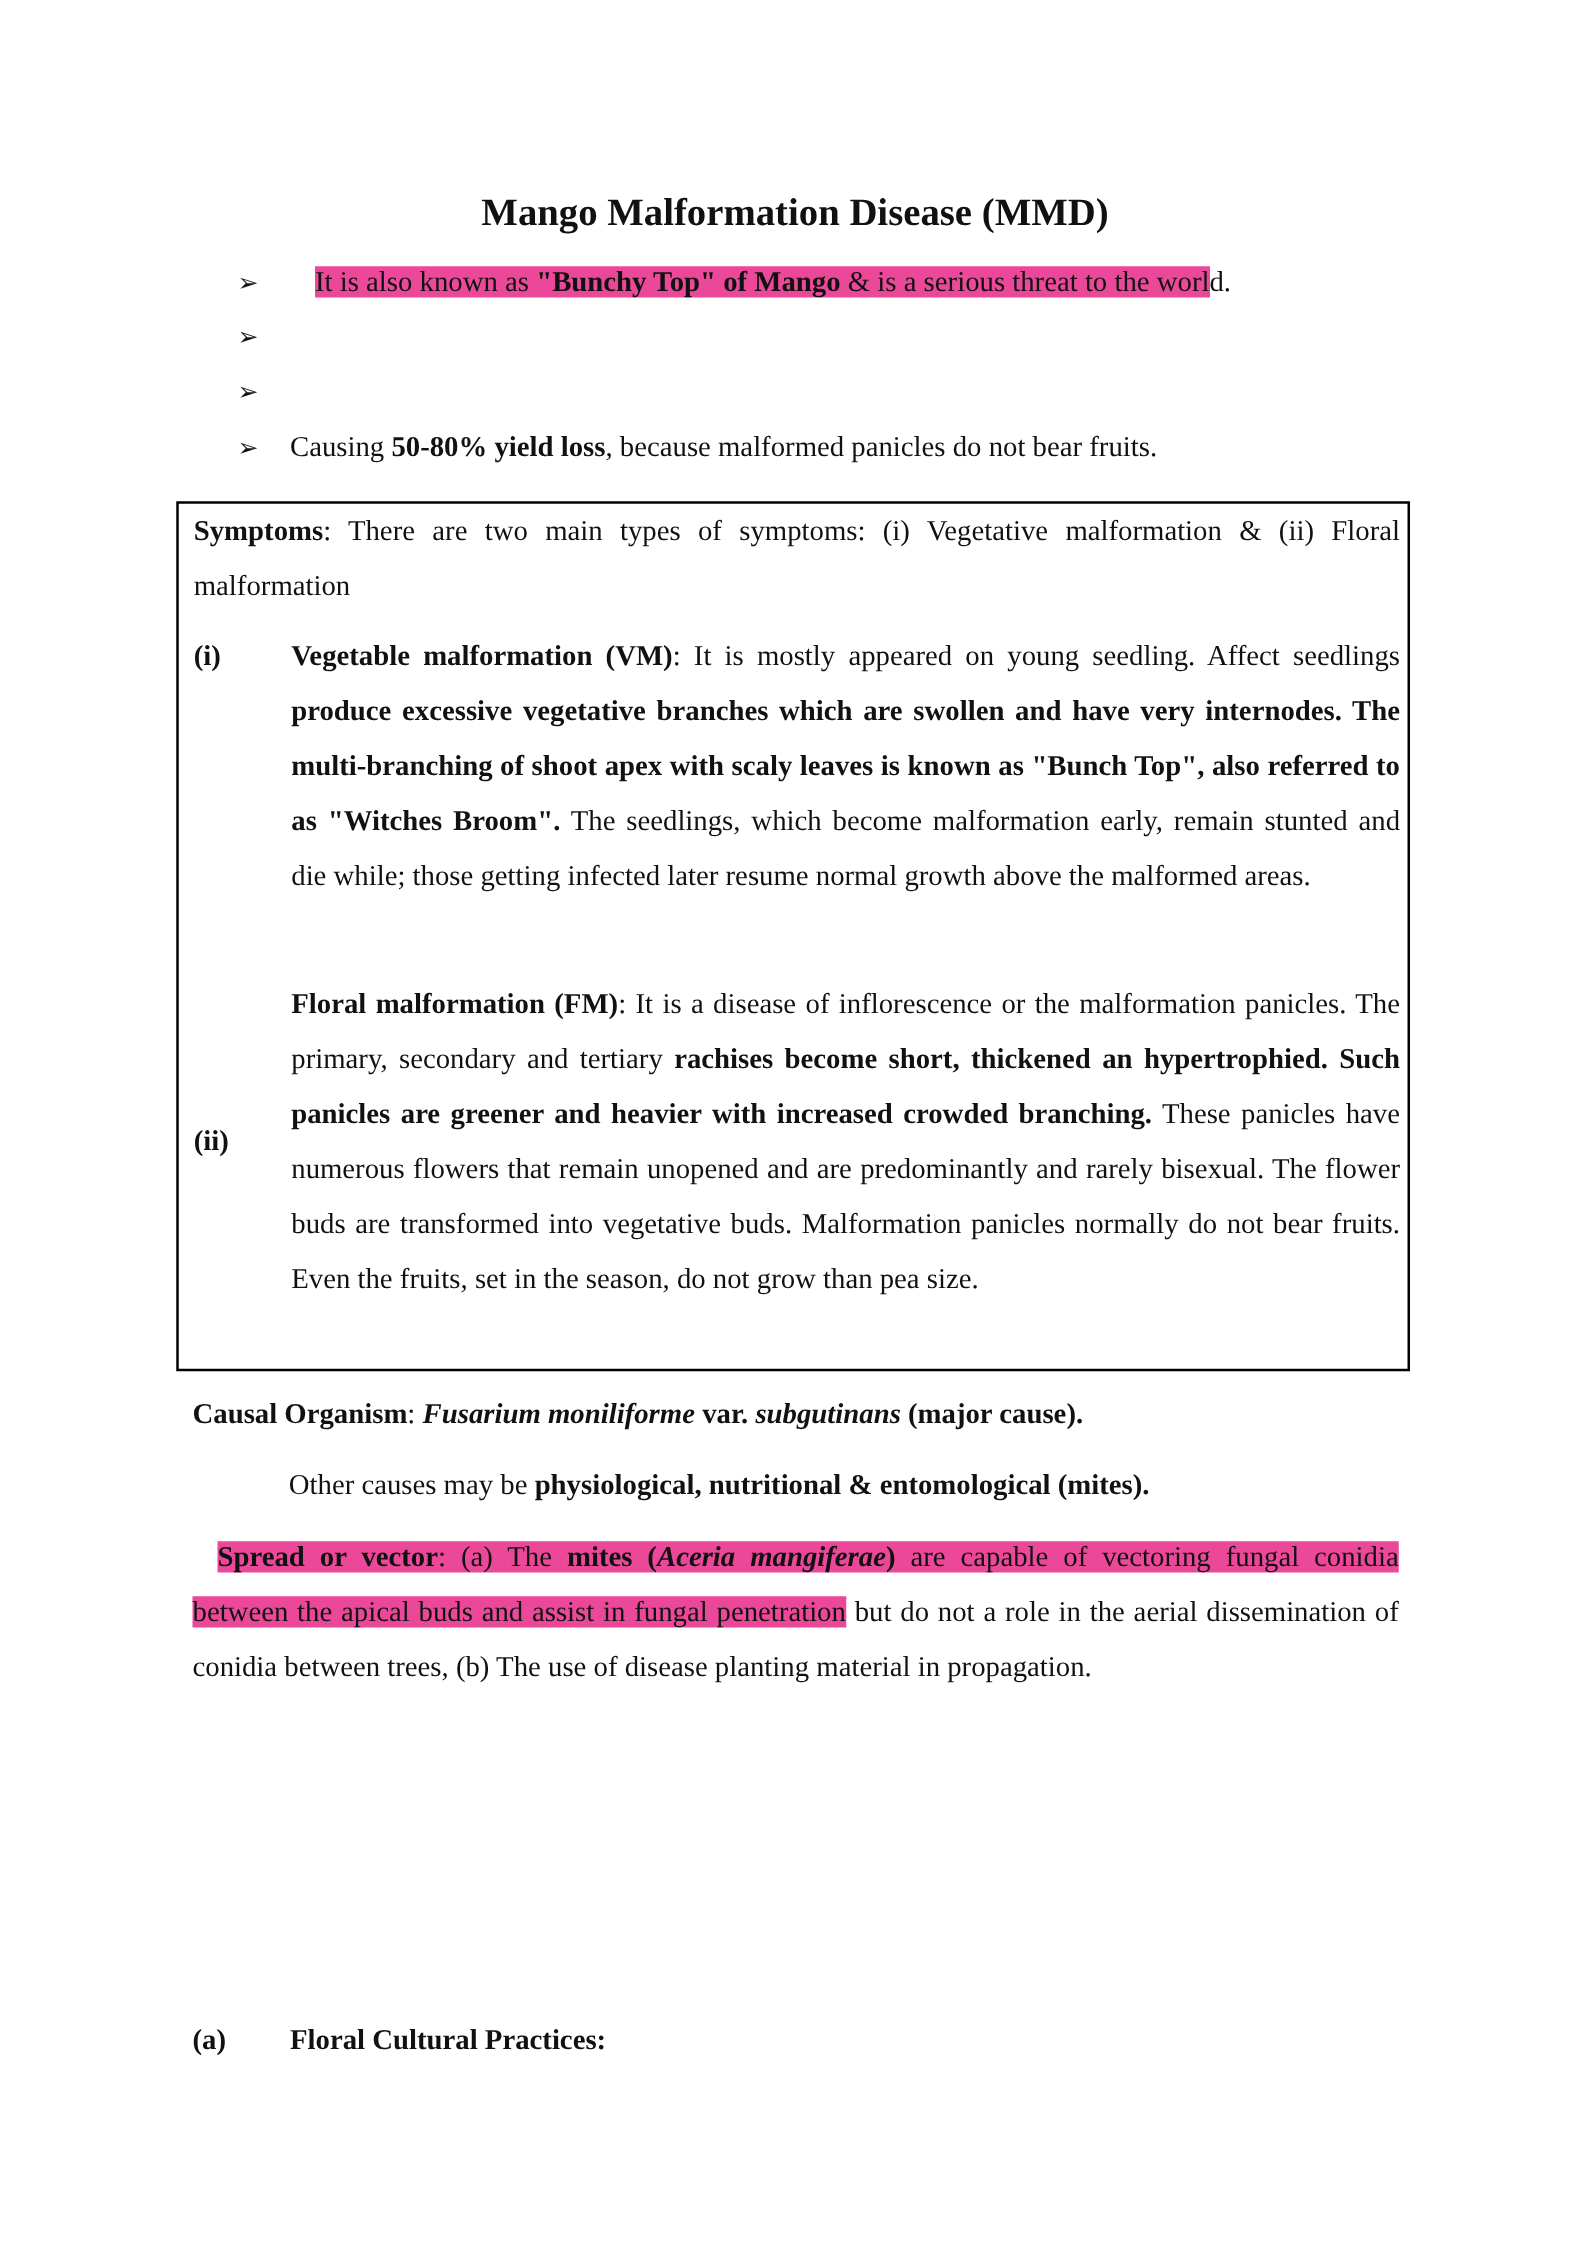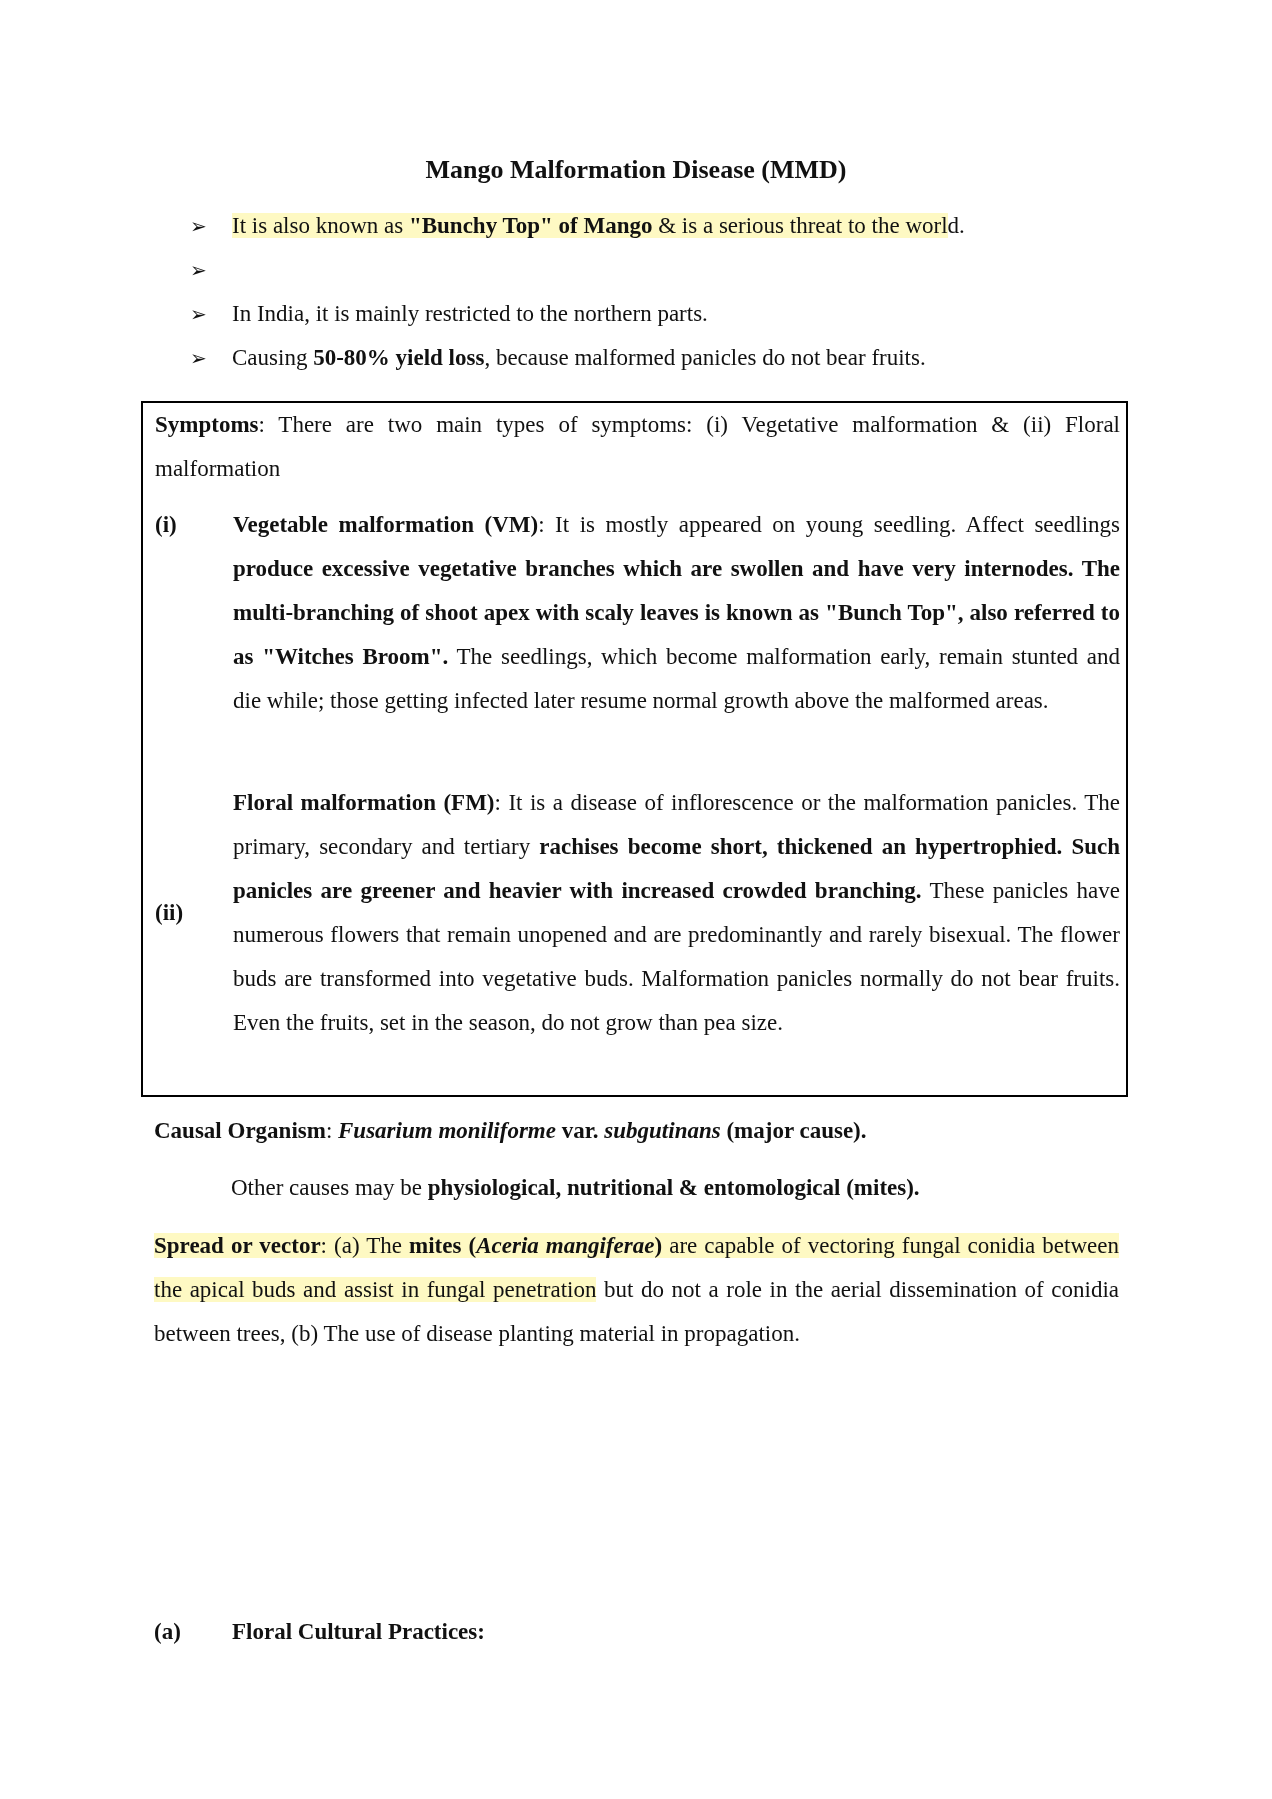--- a/index.html
+++ b/index.html
@@ -4,26 +4,26 @@
 <style>
   html, body { margin: 0; padding: 0; background: #ffffff; }
   body {
     width: 1272px; height: 1799px; position: relative; overflow: hidden;
     font-family: "Liberation Serif", "DejaVu Serif", serif;
     color: #111111; font-size: 23px;
   }
   .page { position: absolute; left: 0; top: 0; width: 1272px; height: 1799px; }
   .title {
     position: absolute; top: 155px; left: 0; width: 1272px; text-align: center;
-    font-weight: bold; font-size: 26px; line-height: 30px;
+    font-weight: bold; font-size: 31px; line-height: 30px;
   }
   .bullets { position: absolute; left: 190px; top: 211px; width: 900px; }
   .bullet { display: flex; align-items: baseline; height: 44px; line-height: 30px; }
   .bullet .arrow { width: 42px; font-size: 20px; flex: none; }
-  .hl { background: #fef9c3; }
+  .hl { background: #ec4899; margin-left: 20px; }
   b { font-weight: bold; }
   i { font-style: italic; }
   .box {
     position: absolute; left: 141px; top: 401px; width: 983px; height: 692px;
     border: 2px solid #000; box-sizing: content-box;
   }
   .para { position: absolute; line-height: 44px; text-align: justify; }
   .boxtext { left: 12px; width: 965px; }
   .item { position: absolute; left: 12px; width: 965px; display: flex; }
   .item .num { width: 78px; flex: none; font-weight: bold; line-height: 44px; }
@@ -40,21 +40,20 @@
   <div class="bullets">
     <div class="bullet">
       <span class="arrow">➢</span>
       <span><span class="hl"><span>It is also known as </span><b>"Bunchy Top" of Mango</b><span> &amp; is a serious threat to the worl</span></span><span>d.</span></span>
     </div>
     <div class="bullet">
       <span class="arrow">➢</span>
     </div>
     <div class="bullet">
       <span class="arrow">➢</span>
-      <span>In India, it is mainly restricted to the northern parts.</span>
     </div>
     <div class="bullet">
       <span class="arrow">➢</span>
       <span><span>Causing </span><b>50-80% yield loss</b><span>, because malformed panicles do not bear fruits.</span></span>
     </div>
   </div>
 
   <div class="box">
     <div class="para boxtext" style="top:0px;"><b>Symptoms</b><span>: There are two main types of symptoms: (i) Vegetative malformation &amp; (ii) Floral malformation</span></div>
 

